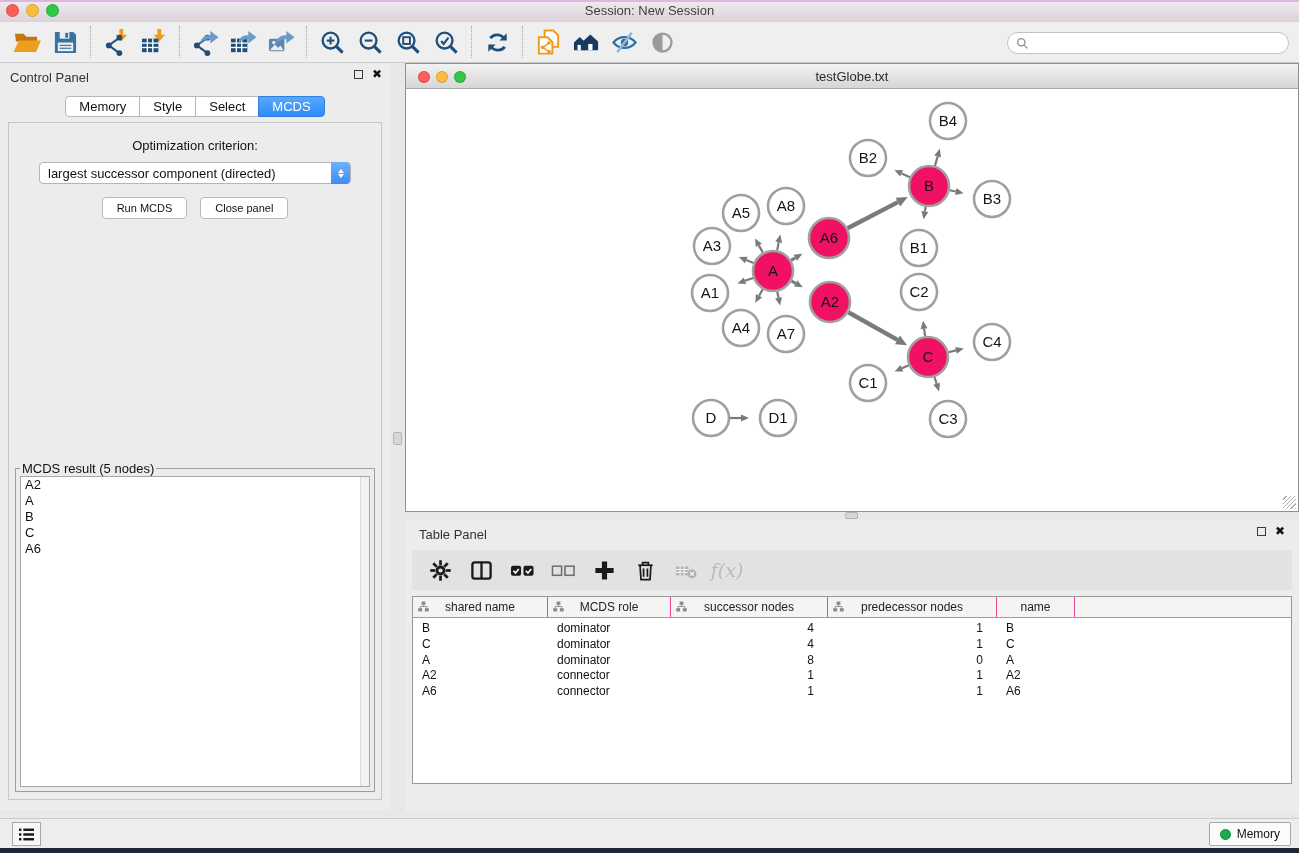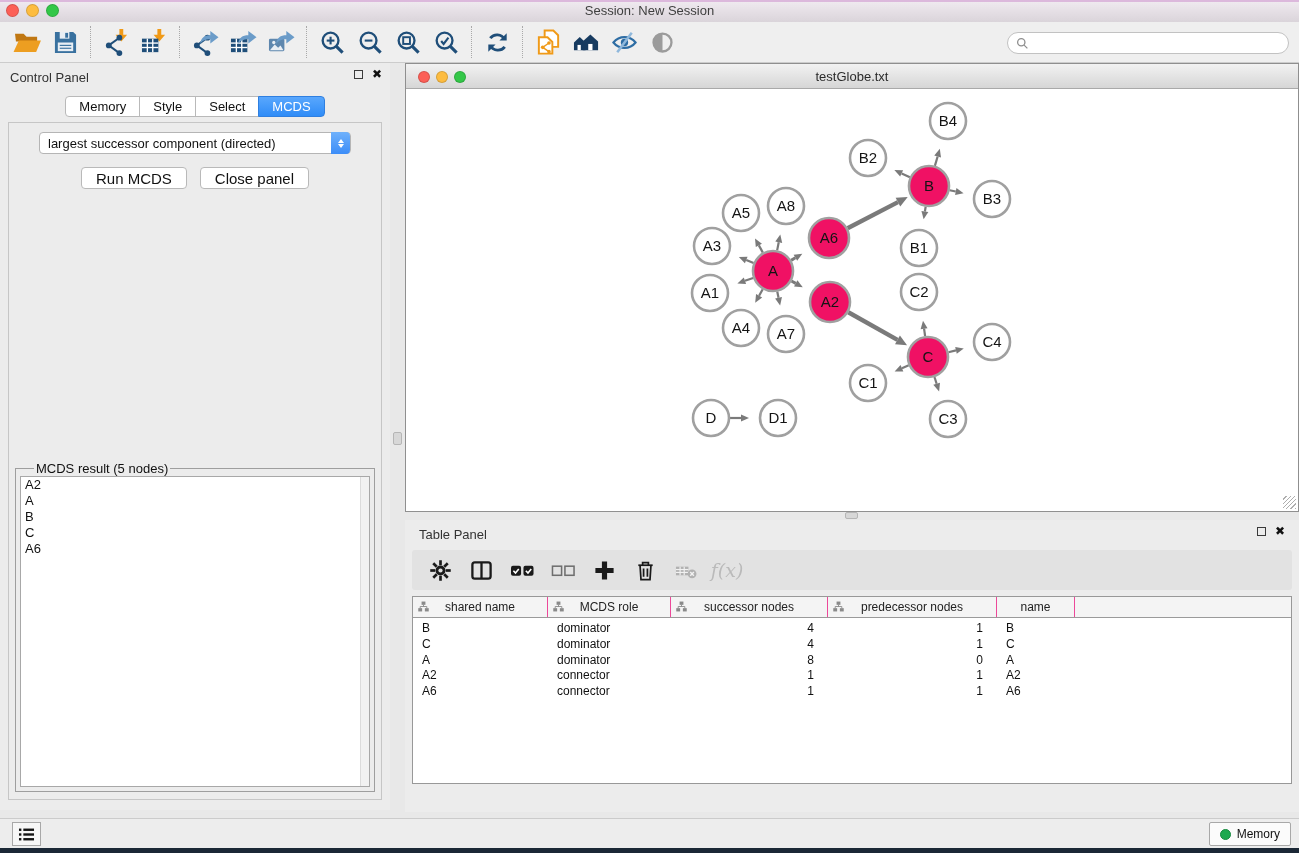--- a/index.html
+++ b/index.html
@@ -43,25 +43,25 @@
   .selectbox { position:relative; margin:9px auto 0; width:312px; height:22px; background:#fff;
     border:1px solid #b5b5b5; border-radius:4px; font-size:13px; color:#111;
     display:flex; align-items:center; padding-left:8px; }
   .stepper { position:absolute; right:0; top:-1px; bottom:-1px; width:19px; border-radius:0 4px 4px 0;
     background:linear-gradient(#6fb1fb,#3c8df8); display:flex; flex-direction:column;
     align-items:center; justify-content:center; gap:1px; }
   .stepper i { width:0; height:0; border-left:3.5px solid transparent; border-right:3.5px solid transparent; }
   .arr-up { border-bottom:4px solid #fff; }
   .arr-dn { border-top:4px solid #fff; }
   .btnrow { margin-top:13px; display:flex; justify-content:center; gap:13px; }
-  .mac-btn { height:22px; padding:0 14px; font-size:15px; color:#111; background:#fff;
+  .mac-btn { height:22px; padding:0 14px; font-size:11px; color:#111; background:#fff;
     border:1px solid #b9b9b9; border-radius:4px; font-family:"Liberation Sans",sans-serif; }
   .result-box { position:absolute; left:6px; right:6px; top:338px; bottom:7px;
     border:1px solid #9e9e9e; padding:0 4px 4px; }
-  .result-box legend { font-size:13px; color:#111; padding:0 2px; margin-left:14px; }
+  .result-box legend { font-size:13px; color:#111; padding:0 2px; margin-left:0; }
   .listbox { position:relative; width:100%; height:100%; background:#fff; border:1px solid #a8a8a8; overflow:hidden; }
   .listbox .item { font-size:13px; color:#111; line-height:16px; padding-left:4px; }
   .vtrack { position:absolute; top:0; right:0; bottom:0; width:9px; background:#f2f2f2; border-left:1px solid #dcdcdc; }
 
   
   .grip-v { position:absolute; left:393px; top:432px; width:9px; height:13px; background:#d7d7d7;
     border:1px solid #b5b5b5; border-radius:2px; }
   .grip-h { position:absolute; left:845px; top:512px; width:13px; height:7px; background:#d7d7d7;
     border:1px solid #b5b5b5; border-radius:2px; }
 
@@ -303,20 +303,21 @@
     <span class="float-btn"></span>
     <span class="close-btn">✖</span>
   </div>
   <div class="tabstrip cp-tabs" id="cp-tabs">
       <span class="tab first">Memory</span>
       <span class="tab">Style</span>
       <span class="tab">Select</span>
       <span class="tab last sel">MCDS</span>
     </div>
   <div class="cp-content">
+    <div class="opt-label">Optimization criterion:</div>
     <div class="selectbox">
       <span>largest successor component (directed)</span>
       <span class="stepper">
           <i class="arr-up"></i>
           <i class="arr-dn"></i>
         </span>
     </div>
     <div class="btnrow">
       <button class="mac-btn">Run MCDS</button>
       <button class="mac-btn">Close panel</button>

